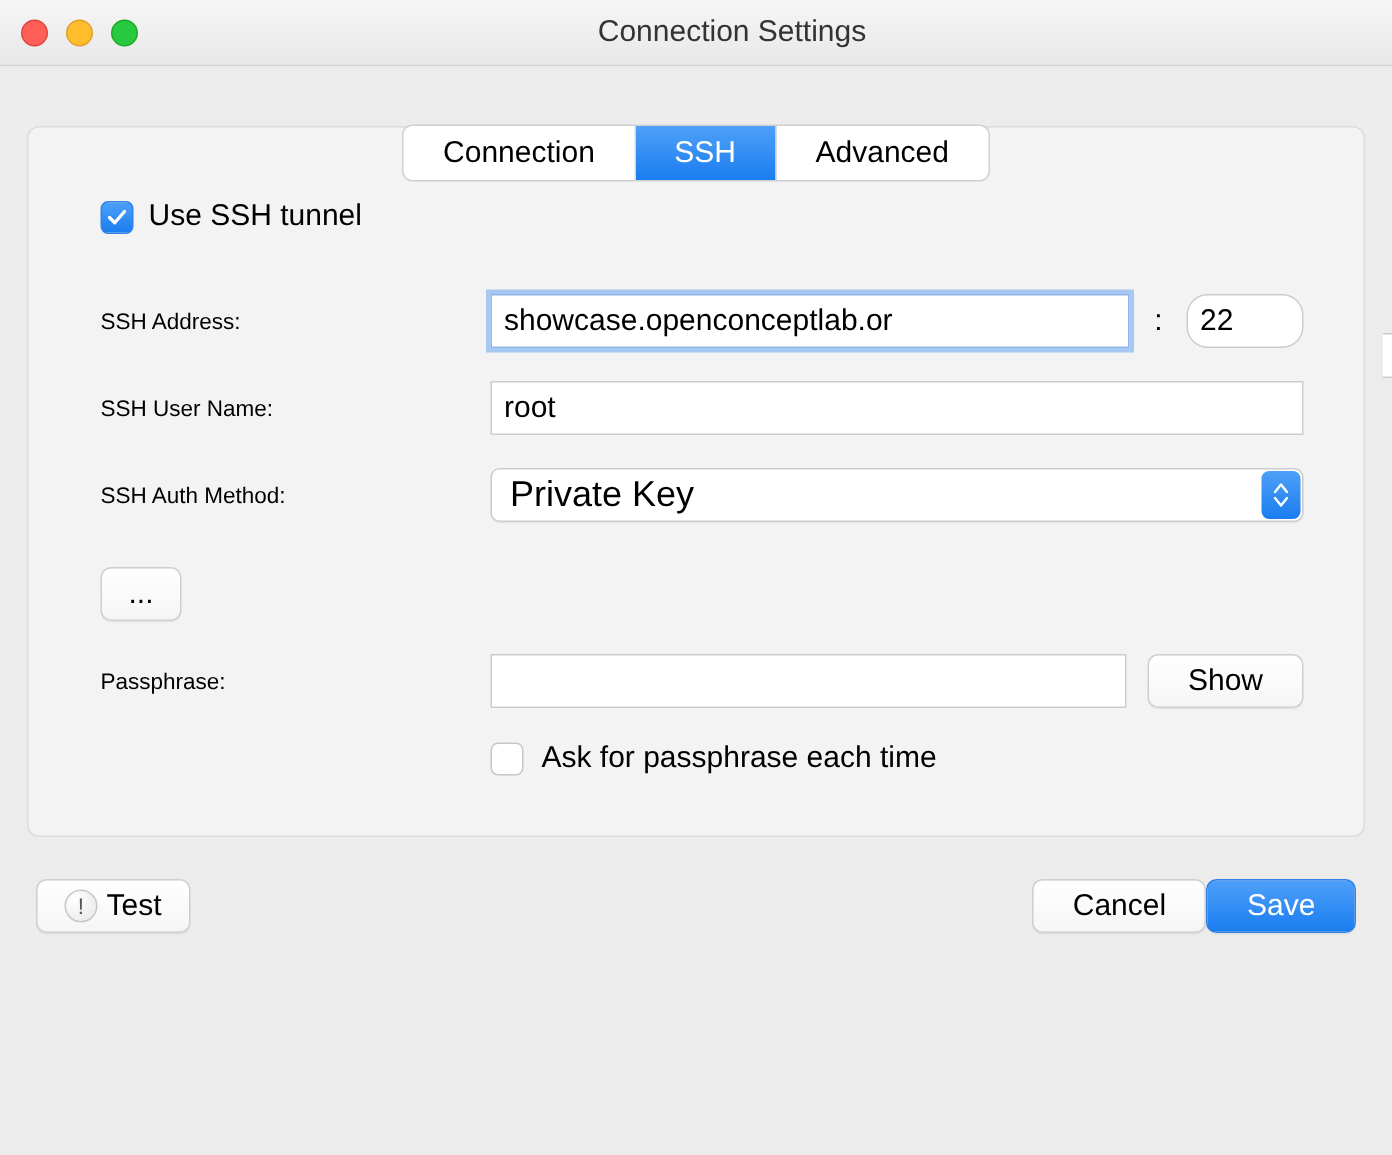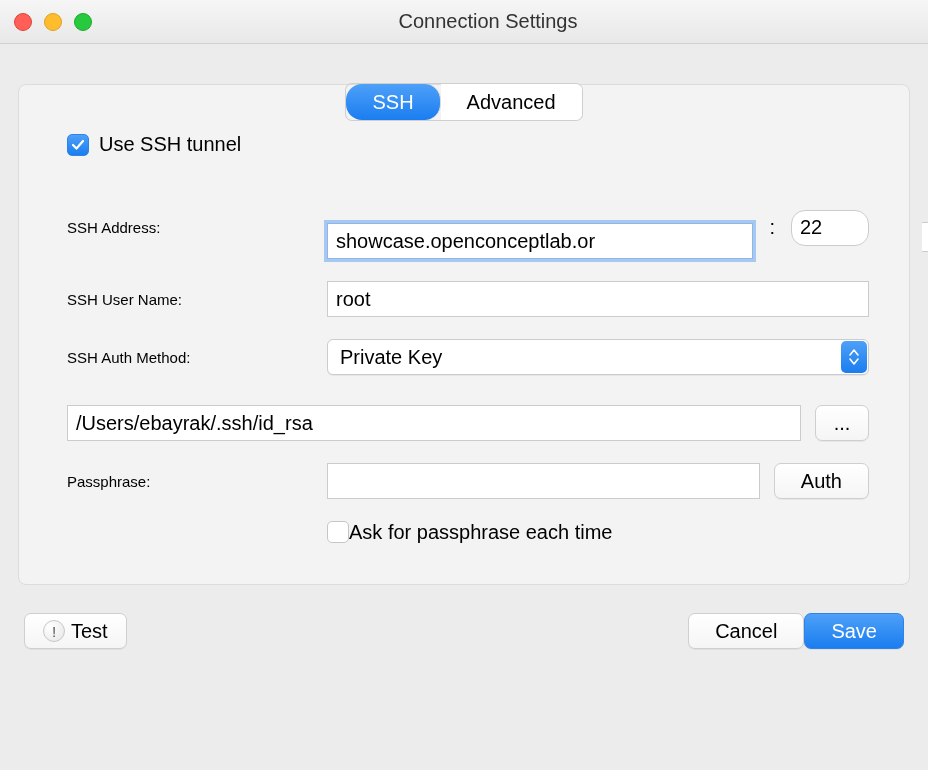--- a/index.html
+++ b/index.html
@@ -70,21 +70,20 @@
     padding: 6px 26px;
     font-size: 20px;
     height: 36px;
     color: #000;
     cursor: default;
   }
   .seg-btn:last-child { border-right: none; }
   .seg-btn.active {
     background: linear-gradient(#4ea0f8, #1a7df0);
     color: #fff;
-    border-radius: 16px;
   }
 
   .panel {
     background: #f3f3f3;
     border: 1px solid #dcdcdc;
     border-radius: 8px;
     margin-top: 18px;
     padding: 48px 40px 40px 48px;
   }
 
@@ -148,21 +147,21 @@
     flex: 1;
   }
   .mac-select {
     border: 1px solid #cccccc;
     border-radius: 6px;
     background: #fff;
     height: 36px;
     display: flex;
     align-items: center;
     padding: 0 12px;
-    font-size: 20px;
+    font-size: 24px;
     box-shadow: 0 1px 0 rgba(0,0,0,0.05);
   }
   .select-arrows {
     position: absolute;
     right: 2px; top: 2px;
     width: 26px; height: 32px;
     background: linear-gradient(#4ea0f8, #1a7df0);
     border-radius: 5px;
     display: flex;
     flex-direction: column;
@@ -201,21 +200,22 @@
     display: inline-flex;
     align-items: center;
     justify-content: center;
     font-size: 15px;
     color: #555;
   }
 
   .ask-row {
     margin-left: 260px;
     display: flex;
-    align-items: flex-start;
+    align-items: flex-end;
+    gap: 12px;
     margin-top: 2px;
   }
   .footer-buttons {
     display: flex;
     align-items: center;
     justify-content: space-between;
     margin-top: 28px;
     padding: 0 6px;
   }
   .footer-right { display: flex; }
@@ -241,40 +241,41 @@
     <div class="tl green"></div>
   </div>
   <div class="title">Connection Settings</div>
 </div>
 
 <div class="content-area">
 
   <div class="tab-wrap">
     <div class="tabs">
       <div class="seg">
+        <button class="seg-btn">Connection</button>
         <button class="seg-btn active">SSH</button>
         <button class="seg-btn">Advanced</button>
       </div>
     </div>
 
     <div class="panel">
 
       <div class="checkbox-row">
         <span class="mac-checkbox checked">
           <svg viewBox="0 0 16 16">
             <path d="M3 8 L6.5 11.5 L13 4" stroke="#fff" stroke-width="2.2" fill="none" stroke-linecap="round" stroke-linejoin="round"></path>
           </svg>
         </span>
         <span>Use SSH tunnel</span>
       </div>
 
       <div class="row">
         <div class="label">SSH Address:</div>
         <div class="field">
-          <input class="text-input focus" style="flex: 1 1 0%; margin-top: 27px;" value="showcase.openconceptlab.or">
+          <input class="text-input focus" style="flex: 1 1 0%;" value="showcase.openconceptlab.or">
           <span class="colon">:</span>
           <input class="port-input" value="22" style="">
         </div>
       </div>
 
       <div class="row">
         <div class="label">SSH User Name:</div>
         <div class="field">
           <input class="text-input" style="flex: 1 1 0%;" value="root">
         </div>
@@ -294,30 +295,29 @@
               <svg viewBox="0 0 10 7">
                   <path d="M1 1 L5 6 L9 1" stroke="#fff" stroke-width="1.6" fill="none" stroke-linecap="round" stroke-linejoin="round"></path>
                 </svg>
             </div>
           </div>
         </div>
       </div>
 
       <div class="row">
         <div class="field">
-          <input class="path-input" style="flex: 1 1 0%;" value="/Users/ebayrak/.ssh/id_rsa">
           <button class="mac-button small">...</button>
         </div>
       </div>
 
       <div class="row">
         <div class="label">Passphrase:</div>
         <div class="field">
           <input type="password" class="pass-input" style="flex: 1 1 0%;" value="">
-          <button class="mac-button">Auth</button>
+          <button class="mac-button">Show</button>
         </div>
       </div>
 
       <div class="ask-row">
         <span class="mac-checkbox"></span>
         <span>Ask for passphrase each time</span>
       </div>
 
     </div>
   </div>

